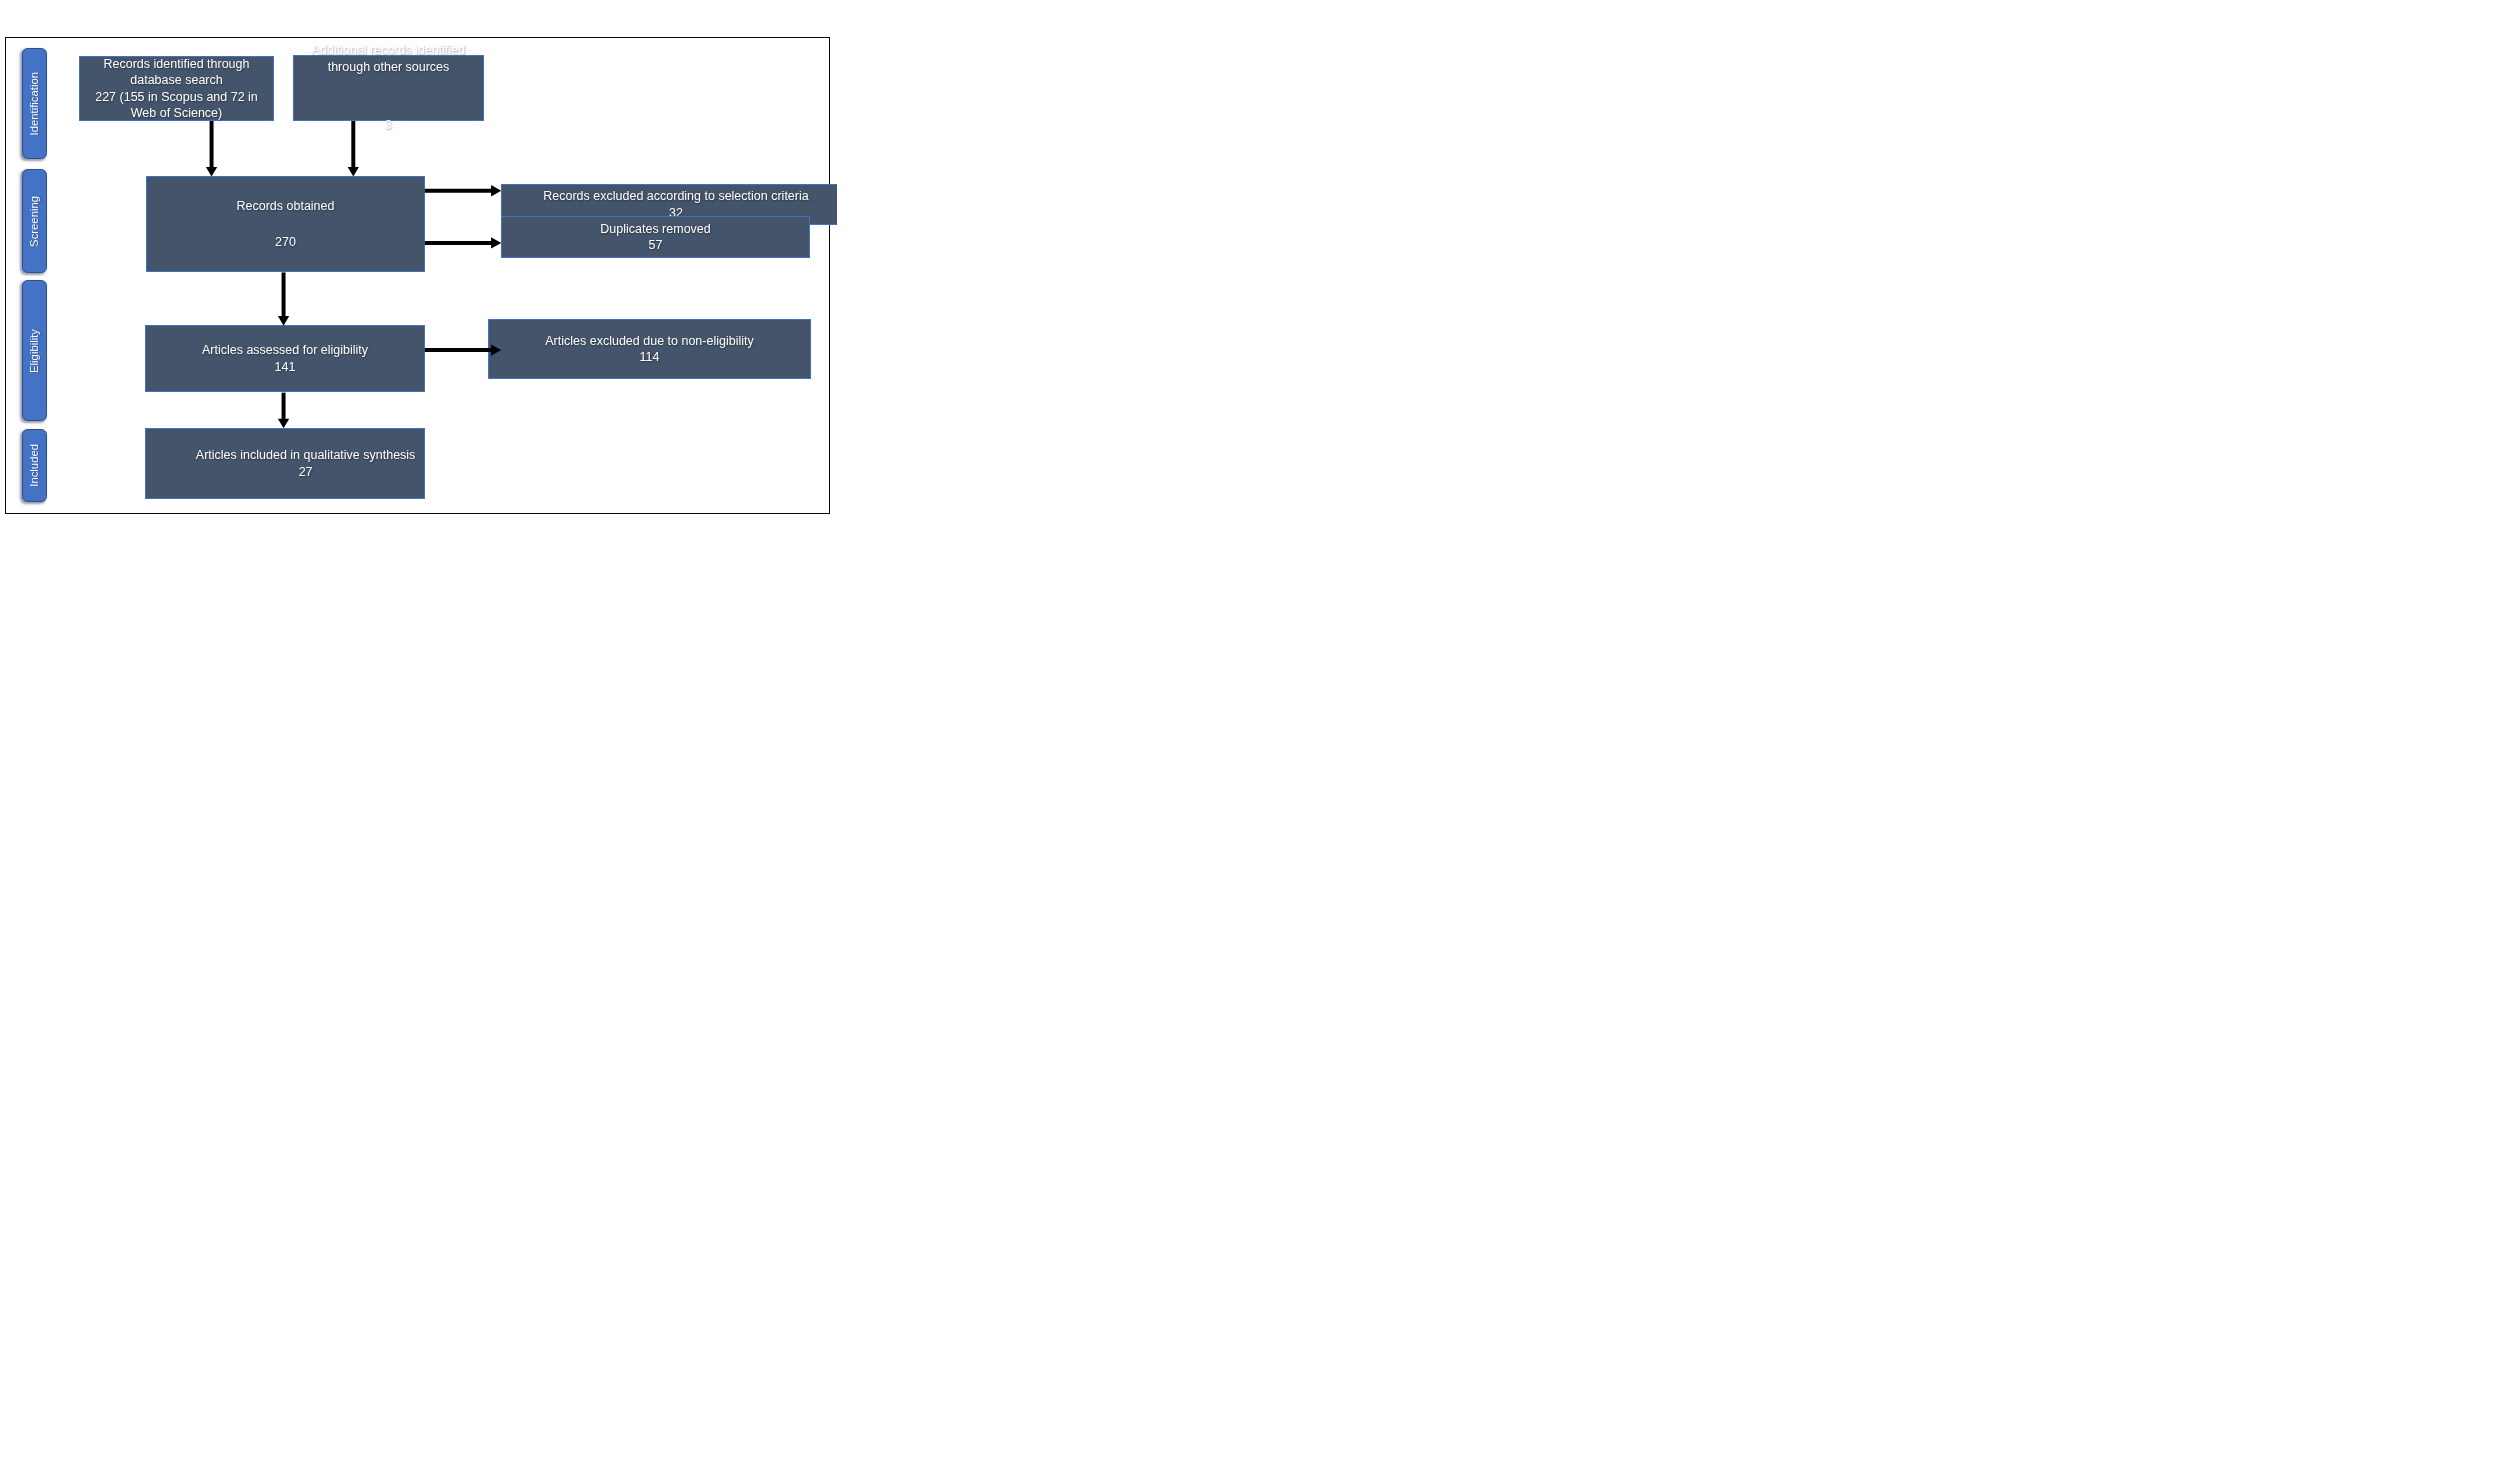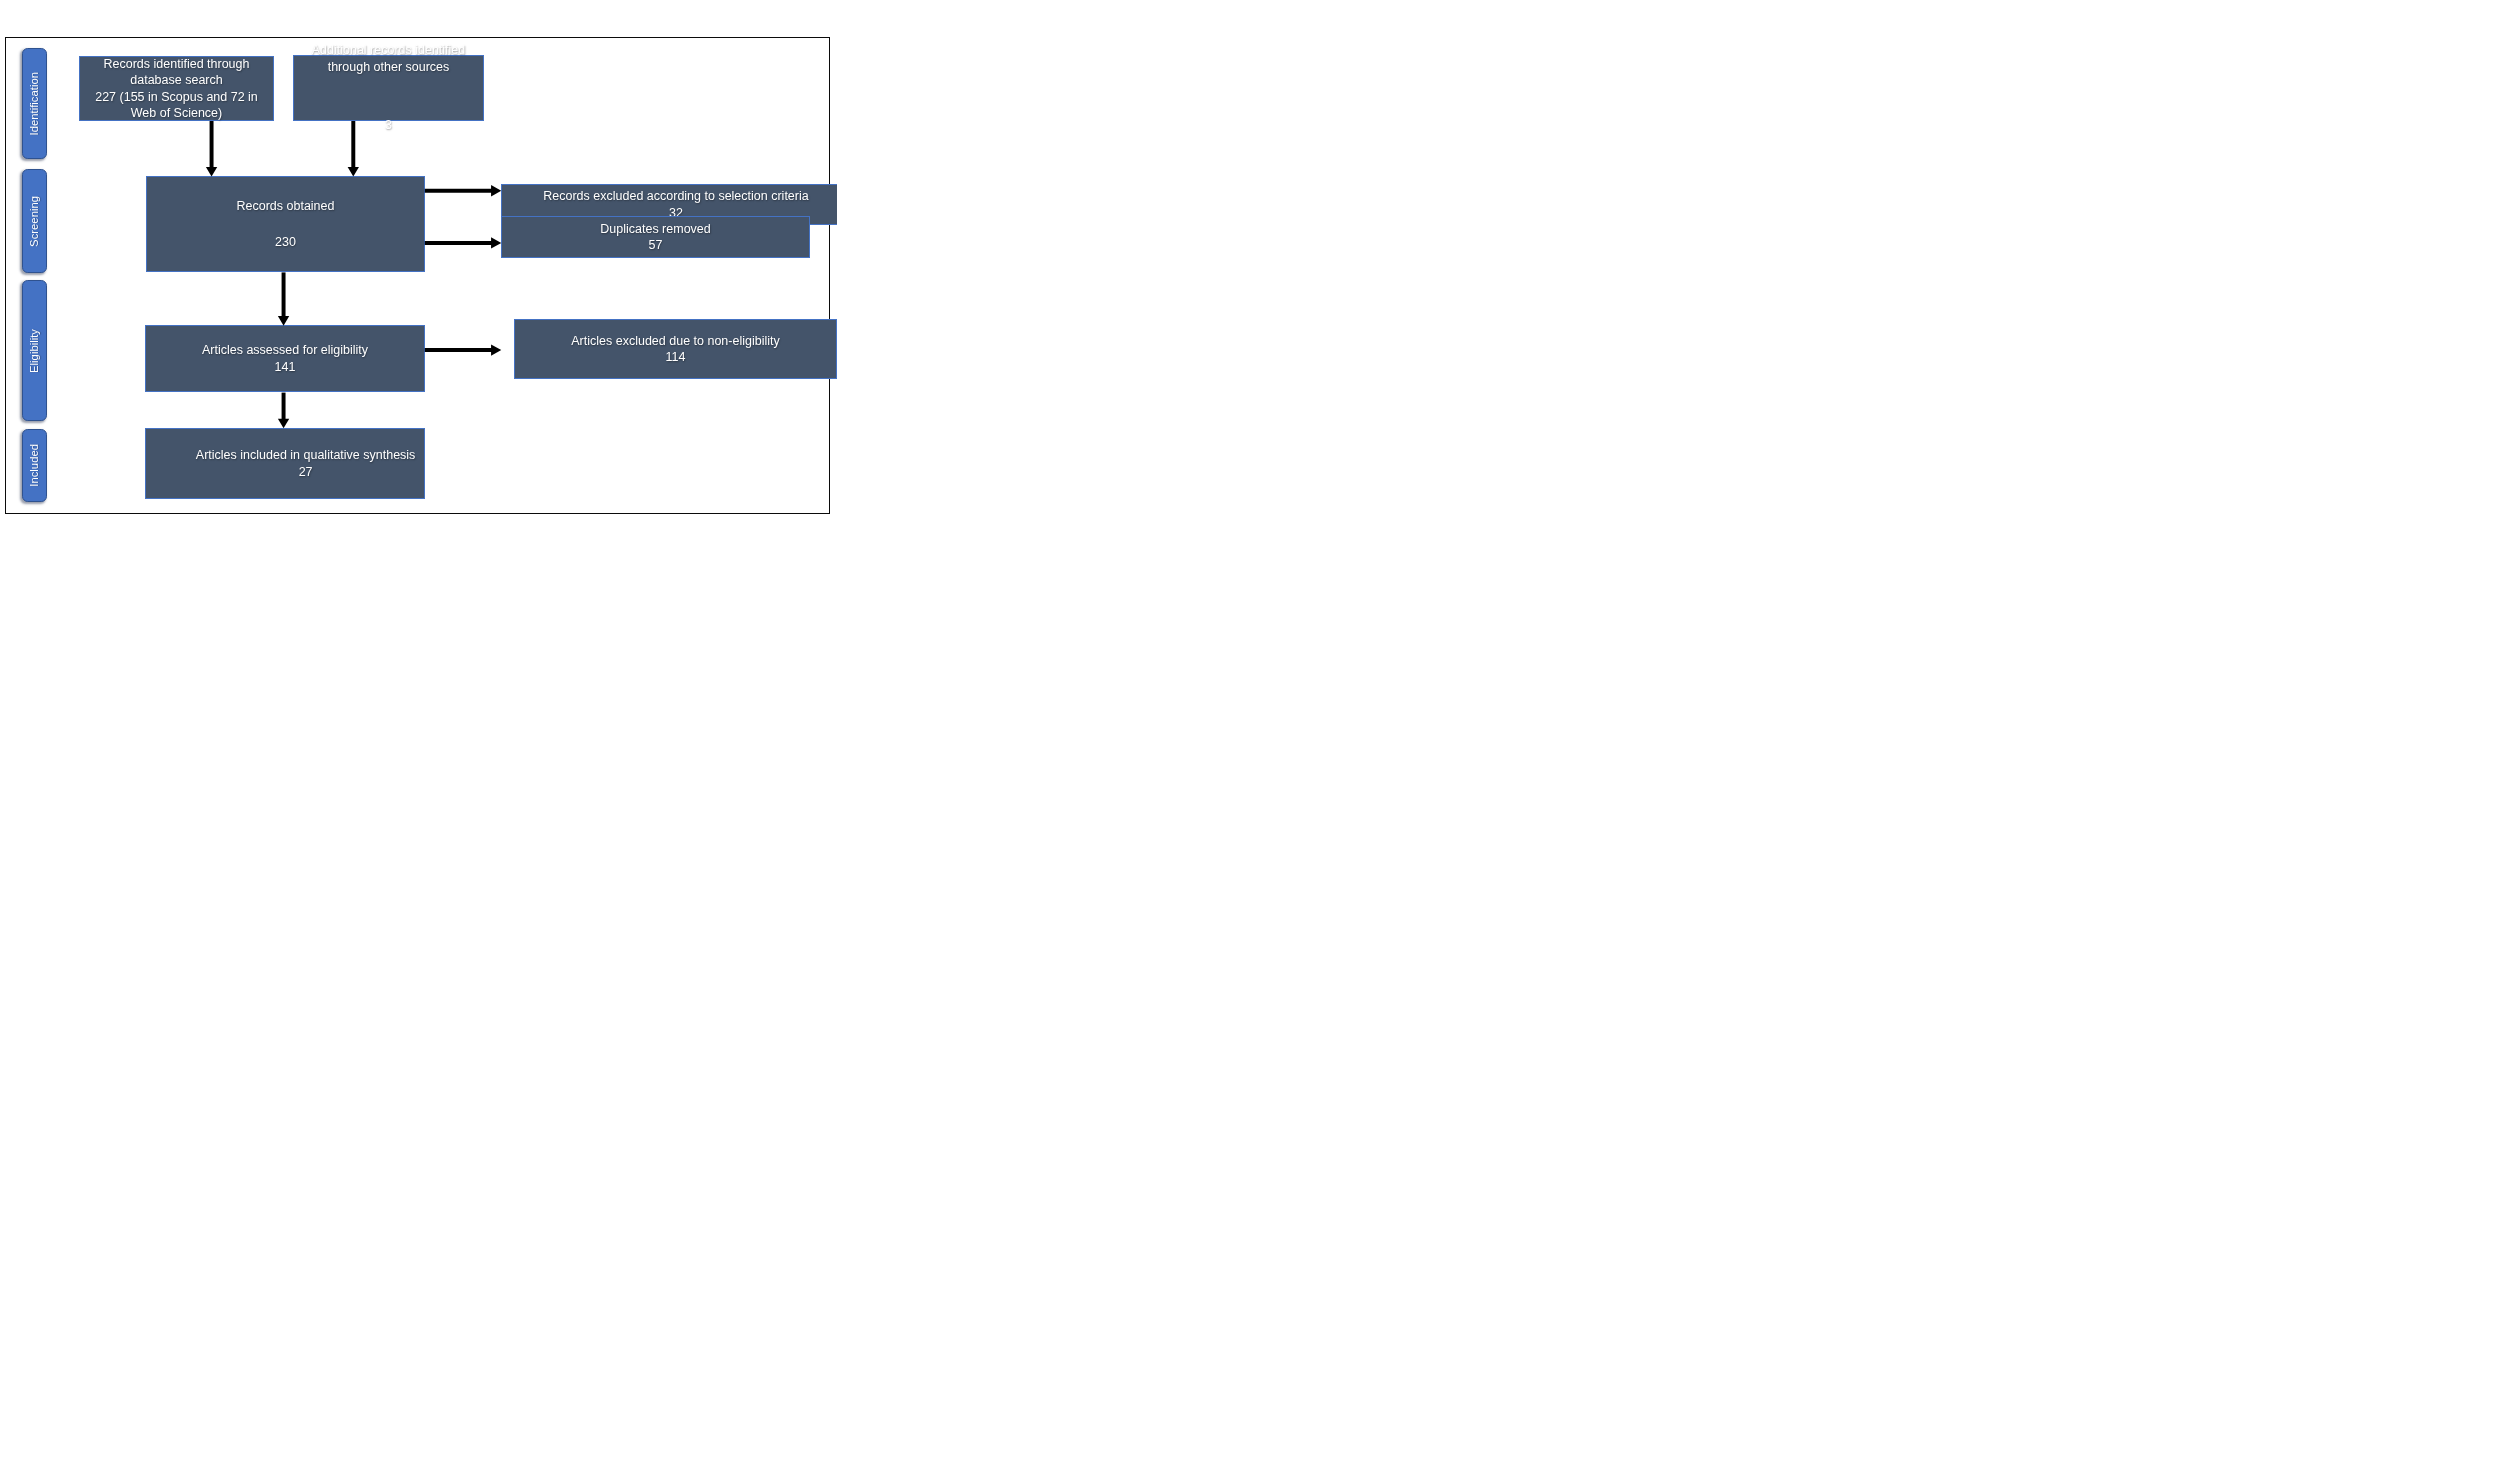--- a/index.html
+++ b/index.html
@@ -59,21 +59,21 @@
     padding:1.1px 6.8px;
     text-shadow:0.6px 1.1px 1.7px rgba(0,0,0,.38);
   }
   .node span{display:block;}
   #box-identified          {left:79px;top:24px; width:195px;height:65px;}
   #box-additional          {left:293px;top:23px; width:191px;height:66px;gap:42px;}
   #box-obtained            {left:146px;top:144px;width:279px;height:96px;gap:20px;}
   #box-excluded-selection  {left:501px;top:152px;width:350px;height:41px;}
   #box-duplicates          {left:501px;top:184px;width:309px;height:42px;}
   #box-assessed            {left:145px;top:293px;width:280px;height:67px;}
-  #box-excluded-eligibility{left:514px;top:287px;width:323px;height:60px;}
+  #box-excluded-eligibility{left:488px;top:287px;width:323px;height:60px;}
   #box-included-synthesis  {left:145px;top:396px;width:280px;height:71px;padding-left:48px;}
 
   #arrows{position:absolute;left:0;top:0;width:837px;height:491px;pointer-events:none;}
   #arrows line{stroke:var(--arrow);stroke-width:7;}
   #arrows polygon{fill:var(--arrow);}
 </style>
 </head>
 <body>
 
 <div id="canvas">
@@ -95,21 +95,21 @@
   <div class="node" id="box-identified">
     <span class="node-label">Records identified through database search</span>
     <span class="node-count">227 (155 in Scopus and 72 in Web of Science)</span>
   </div>
   <div class="node" id="box-additional">
     <span class="node-label">Additional records identified through other sources</span>
     <span class="node-count">3</span>
   </div>
   <div class="node" id="box-obtained">
     <span class="node-label">Records obtained</span>
-    <span class="node-count">230</span>
+    <span class="node-count">270</span>
   </div>
   <div class="node" id="box-excluded-selection">
     <span class="node-label">Records excluded according to selection criteria</span>
     <span class="node-count">32</span>
   </div>
   <div class="node" id="box-duplicates">
     <span class="node-label">Duplicates removed</span>
     <span class="node-count">57</span>
   </div>
   <div class="node" id="box-assessed">

